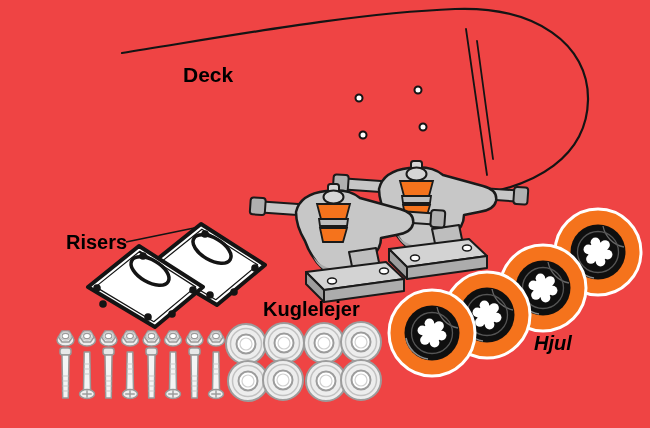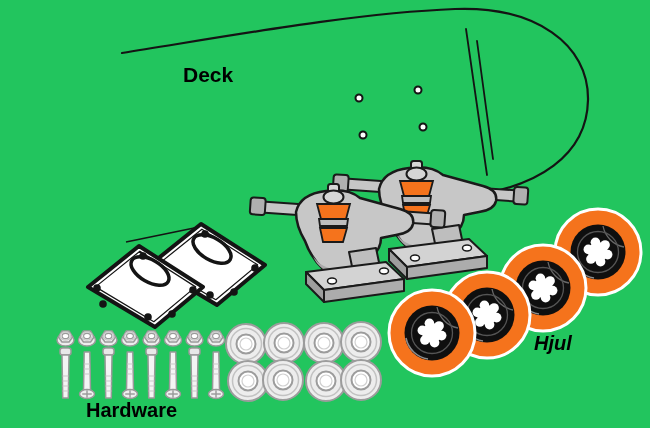--- a/index.html
+++ b/index.html
@@ -1,17 +1,17 @@
 <!DOCTYPE html>
 <html><head>
 <meta charset="utf-8">
 <style>
   html,body{margin:0;padding:0;background:#fff;}
   #canvas{
-    position:relative;width:650px;height:428px;background:#22c55e;overflow:hidden;
+    position:relative;width:650px;height:428px;background:#ef4444;overflow:hidden;
     font-family:"Liberation Sans", sans-serif;
   }
   #art{position:absolute;left:0;top:0;}
   .part-label{
     position:absolute;font-weight:bold;color:#000;line-height:1;
     font-size:20px;letter-spacing:0;white-space:nowrap;
   }
   .lbl-deck{left:183px;top:64px;font-size:21px;}
   .lbl-trucks{left:366px;top:157px;}
   .lbl-risers{left:66px;top:232px;}
@@ -177,15 +177,16 @@
       <use href="#sym-bolt-up" x="108.5" y="348"></use>
       <use href="#sym-bolt-down" x="130" y="352"></use>
       <use href="#sym-bolt-up" x="151.5" y="348"></use>
       <use href="#sym-bolt-down" x="173" y="352"></use>
       <use href="#sym-bolt-up" x="194.5" y="348"></use>
       <use href="#sym-bolt-down" x="216" y="352"></use>
     </g>
   </svg>
 
   <div class="part-label lbl-deck">Deck</div>
+  <div class="part-label lbl-risers">Risers</div>
+  <div class="part-label lbl-bearings">Kuglelejer</div>
   <div class="part-label lbl-wheels">Hjul</div>
-  <div class="part-label lbl-hardware">Hardware</div>
 </div>
 
 </body></html>

